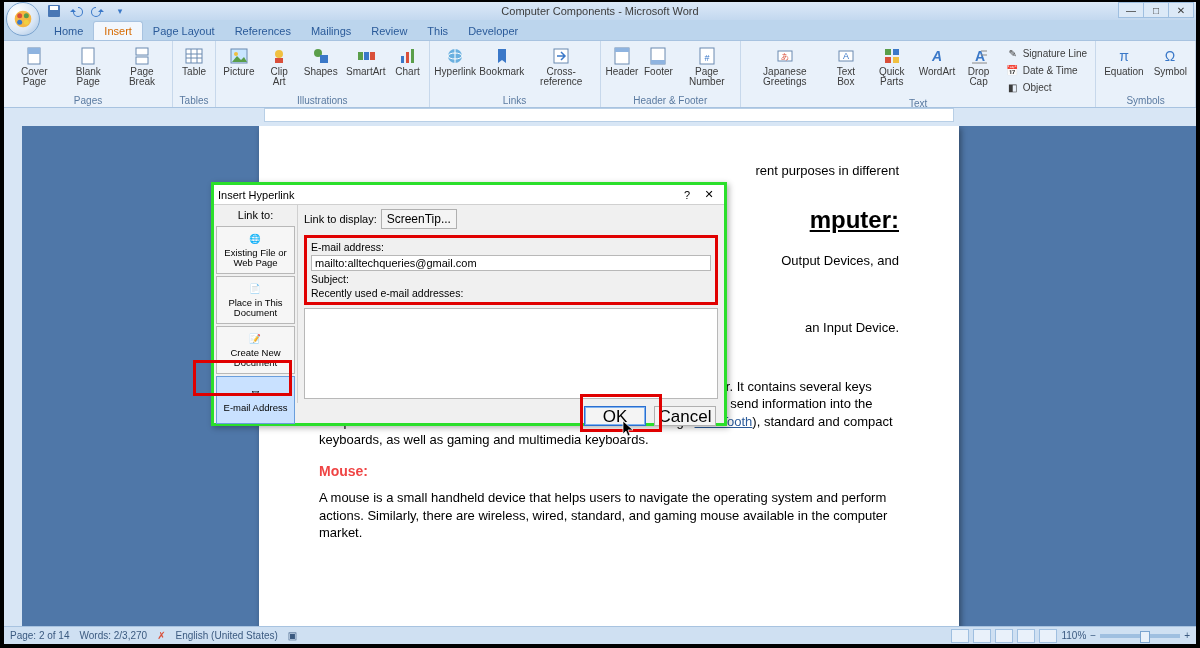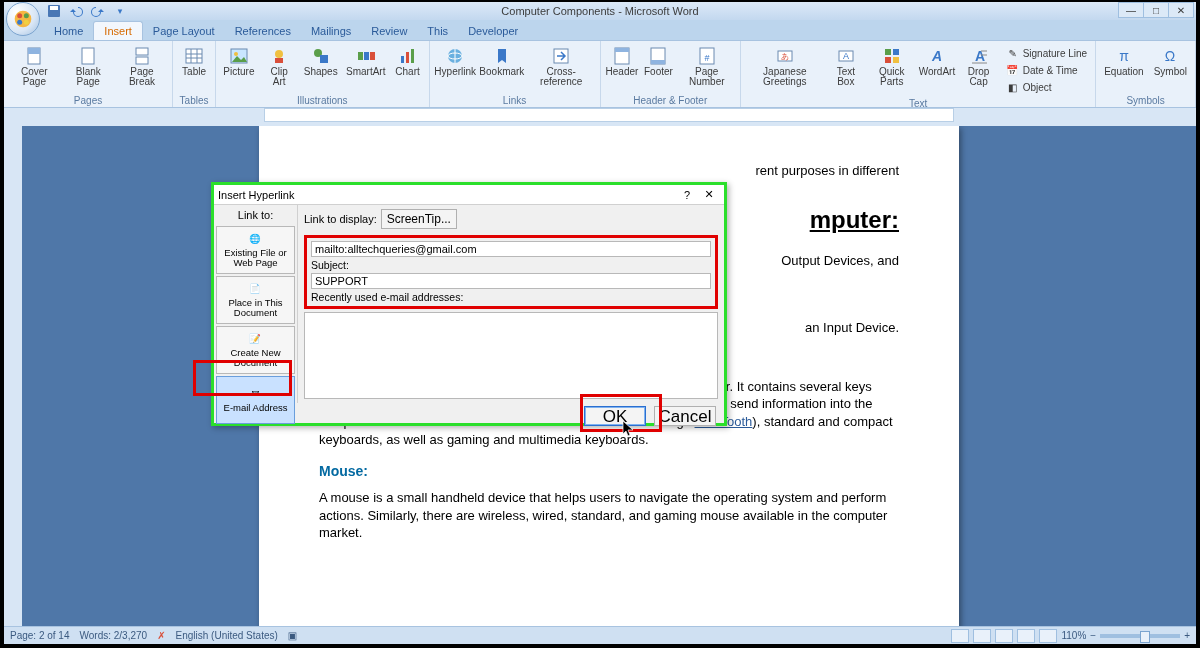--- a/index.html
+++ b/index.html
@@ -39,21 +39,21 @@
 .hruler{flex:1; background:#fff; margin-left:242px; margin-right:242px; height:14px; border:1px solid #b8cfe6; position:relative; font-size:8px; color:#666; overflow:hidden;}
 .ruler-left{width:18px;}
 
 
 .doc-area { flex: 1; background: #4f77a8; display: flex; overflow: hidden; position: relative; }
 .vruler{width:18px;background:#d8e6f5;}
 .doc-scroll{flex:1; display:flex; justify-content:center; padding-top:0;}
 .page { width: 700px; background: #fff; box-shadow: 2px 2px 6px rgba(0,0,0,.4); padding: 30px 60px 20px 60px; font-size: 13px; color: #000; font-family: "Times New Roman", serif; line-height: 1.35; min-height: 560px;}
 .page h2 { font-size: 24px; text-decoration: underline; text-align: center; margin: 24px 0 16px 0; font-weight: bold; }
 .page h3 { font-size: 14px; text-decoration: underline; margin: 14px 0 8px 0; color: #8a355f; font-weight:bold;}
-.page h3.plain { color:#0369a1; text-decoration:none;}
+.page h3.plain { color:#ef4444; text-decoration:none;}
 .page p { margin: 6px 0; }
 .bluetooth{color:#2a5a99;text-decoration:underline;}
 
 
 .status { height: 18px; background: #cfe0f2; border-top: 1px solid #a8c3e0; display: flex; align-items: center; font-size: 10px; color: #3b5a80; padding: 0 6px; justify-content: space-between; }
 .status-left { display: flex; gap: 10px; align-items:center;}
 .status-right { display: flex; gap: 4px; align-items:center;}
 .view-btn{width:18px;height:14px;border:1px solid #9fbfe0;background:#e9f1fa;}
 .zoom-slider{width:80px;height:4px;background:#9fbfe0;position:relative;}
 .zoom-slider::after{content:"";position:absolute;left:50%;top:-3px;width:8px;height:10px;background:#e9f1fa;border:1px solid #7ba4cf;}
@@ -466,23 +466,23 @@
           <div class="lico">✉</div>
           <span>E-mail Address</span>
         </div>
     </div>
     <div class="dialog-main">
       <div class="display-row">
         <span>Link to display:</span>
         <button class="screen-tip">ScreenTip...</button>
       </div>
       <div class="fields-box">
+        <span>E-mail address:</span>
         <input type="text" value="mailto:alltechqueries@gmail.com" style="">
         <span>Subject:</span>
-        <input type="text" value="SUPPORT" style="">
         <span>Recently used e-mail addresses:</span>
       </div>
       <div class="recent-list"></div>
     </div>
   </div>
   <div class="dialog-foot">
     <button class="dbtn2 def">OK</button>
     <button class="dbtn2">Cancel</button>
   </div>
 </div>

